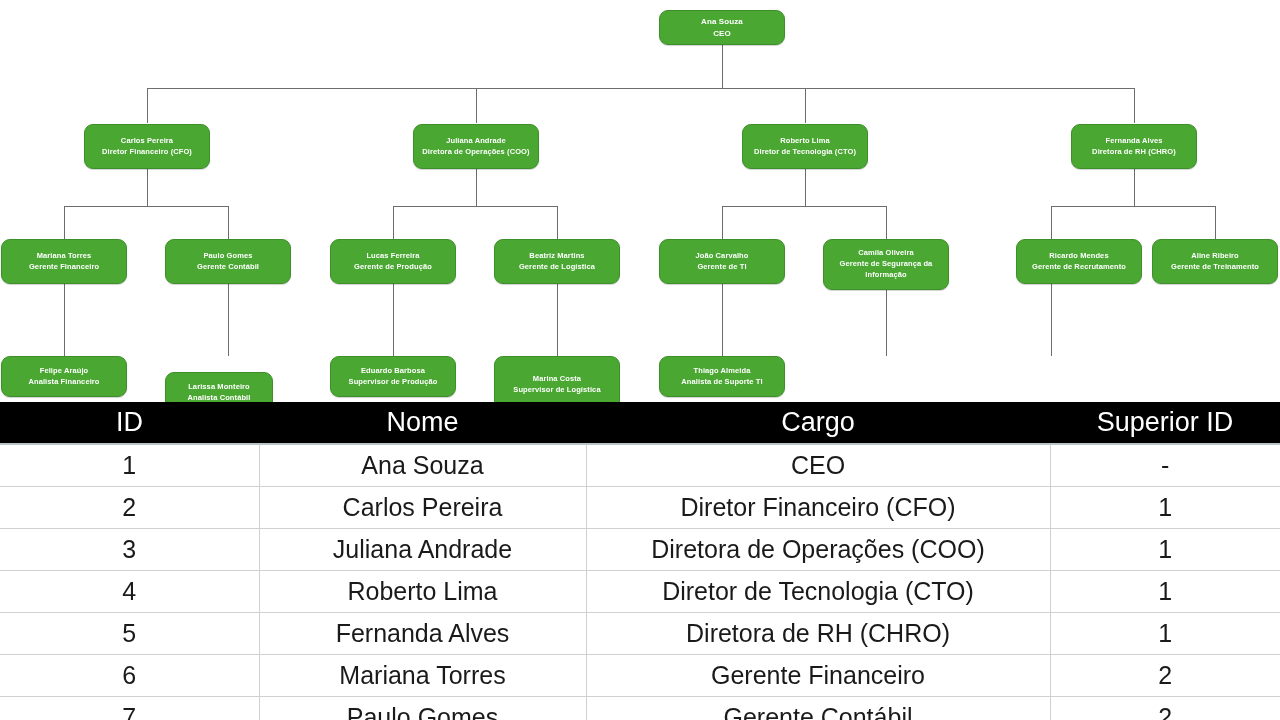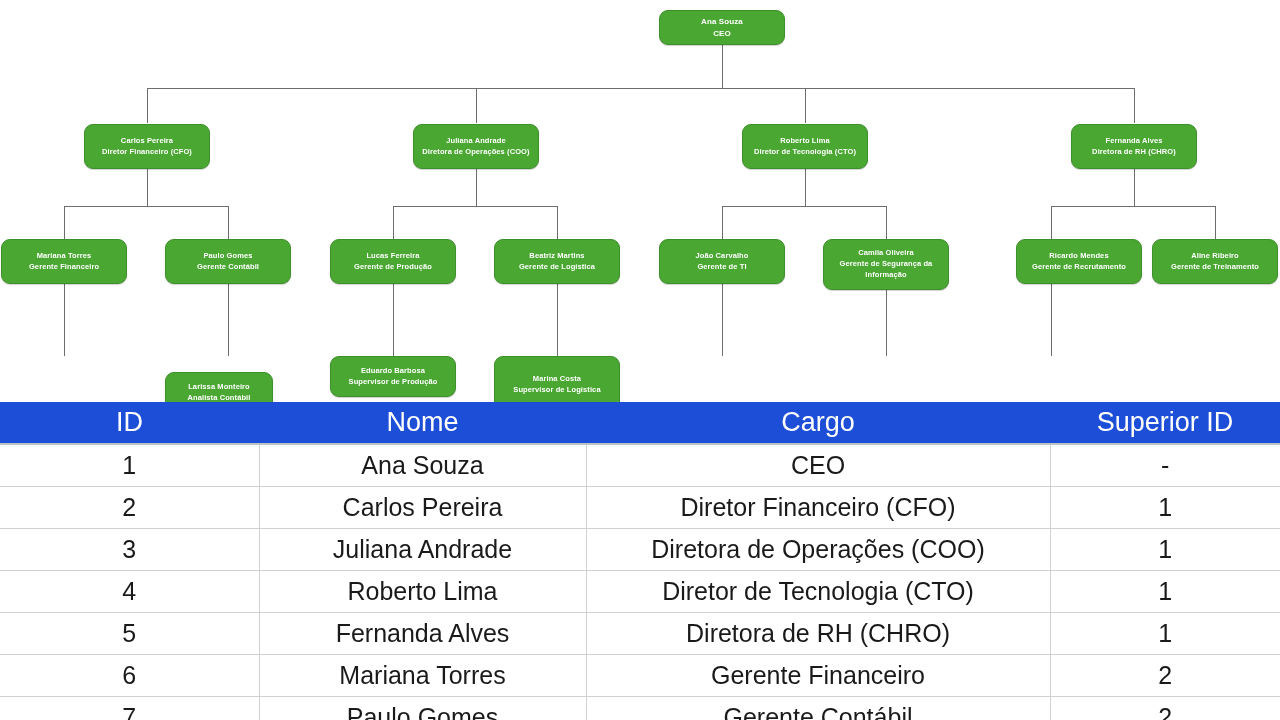--- a/index.html
+++ b/index.html
@@ -76,21 +76,21 @@
     border-collapse: collapse;
     width: 1280px;
     table-layout: fixed;
   }
   table.grid col.c-id     { width: 259px; }
   table.grid col.c-nome   { width: 327px; }
   table.grid col.c-cargo  { width: 464px; }
   table.grid col.c-sup    { width: 230px; }
 
   table.grid th {
-    background: #1d4ed8;
+    background: #000000;
     color: #ffffff;
     font-weight: normal;
     font-size: 27px;
     height: 41px;
     line-height: 41px;
     padding: 0;
     text-align: center;
     border: none;
     font-family: "Liberation Sans", sans-serif;
   }
@@ -200,31 +200,39 @@
   </div>
   <div class="node" style="left:988px; top:239px; width:126px; height:45px;margin-left:28px;">
     <span class="n-name">Ricardo Mendes</span>
     <span class="n-role">Gerente de Recrutamento</span>
   </div>
   <div class="node" style="left:1152px; top:239px; width:126px; height:45px;">
     <span class="n-name">Aline Ribeiro</span>
     <span class="n-role">Gerente de Treinamento</span>
   </div>
 
+  <div class="node" style="left:1px; top:356px; width:126px; height:41px;">
+    <span class="n-name">Felipe Araújo</span>
+    <span class="n-role">Analista Financeiro</span>
+  </div>
   <div class="node" style="left:165px; top:372px; width:108px; height:41px;">
     <span class="n-name">Larissa Monteiro</span>
     <span class="n-role">Analista Contábil</span>
   </div>
   <div class="node" style="left:330px; top:356px; width:126px; height:41px;">
     <span class="n-name">Eduardo Barbosa</span>
     <span class="n-role">Supervisor de Produção</span>
   </div>
   <div class="node" style="left:494px; top:356px; width:126px; height:57px;">
     <span class="n-name">Marina Costa</span>
     <span class="n-role">Supervisor de Logística</span>
+  </div>
+  <div class="node" style="left:659px; top:356px; width:126px; height:41px;">
+    <span class="n-name">Thiago Almeida</span>
+    <span class="n-role">Analista de Suporte TI</span>
   </div>
 
 </div>
 
 <div id="data-table">
   <table class="grid">
     <colgroup>
       <col class="c-id">
         <col class="c-nome">
         <col class="c-cargo">

